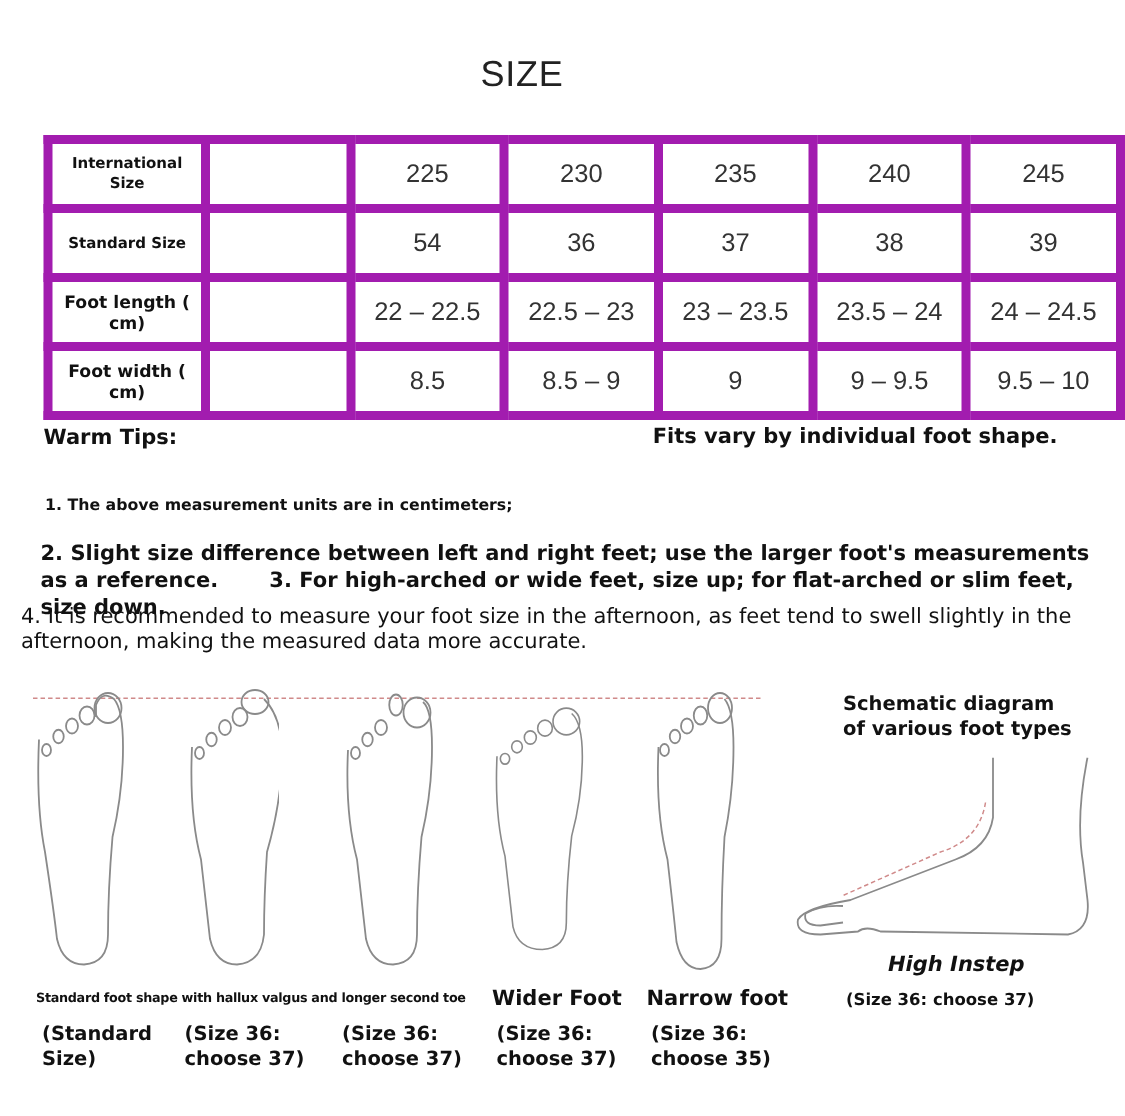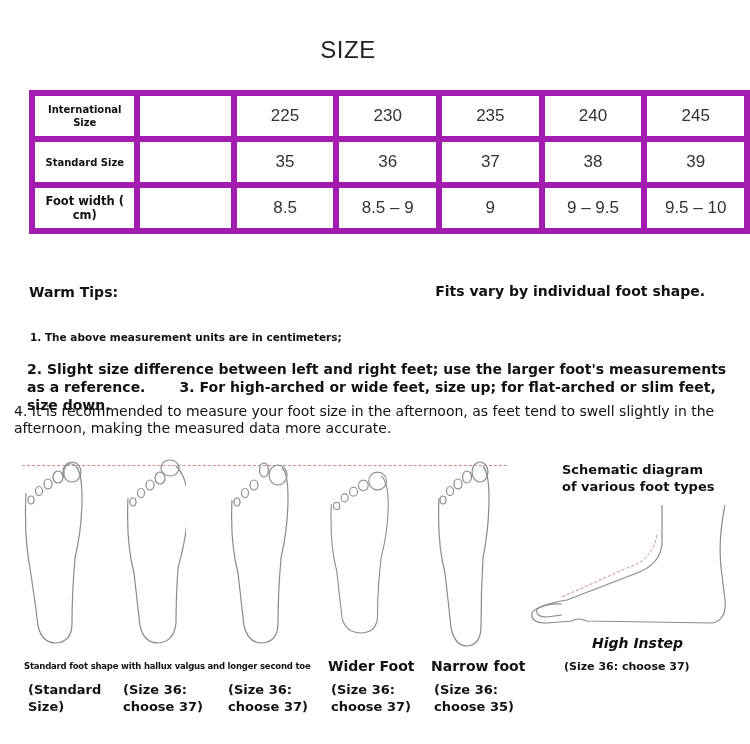--- a/index.html
+++ b/index.html
@@ -41,25 +41,34 @@
     <td class="blank"></td>
     <td class="val">225</td>
     <td class="val">230</td>
     <td class="val">235</td>
     <td class="val">240</td>
     <td class="val">245</td>
   </tr>
   <tr>
     <td class="rowhead">Standard Size</td>
     <td class="blank"></td>
-    <td class="val">35</td>
+    <td class="val">54</td>
     <td class="val">36</td>
     <td class="val">37</td>
     <td class="val">38</td>
     <td class="val">39</td>
+  </tr>
+  <tr>
+    <td class="rowhead big">Foot length ( cm)</td>
+    <td class="blank"></td>
+    <td class="val">22 – 22.5</td>
+    <td class="val">22.5 – 23</td>
+    <td class="val">23 – 23.5</td>
+    <td class="val">23.5 – 24</td>
+    <td class="val">24 – 24.5</td>
   </tr>
   <tr>
     <td class="rowhead big">Foot width ( cm)</td>
     <td class="blank"></td>
     <td class="val">8.5</td>
     <td class="val">8.5 – 9</td>
     <td class="val">9</td>
     <td class="val">9 – 9.5</td>
     <td class="val">9.5 – 10</td>
   </tr>

